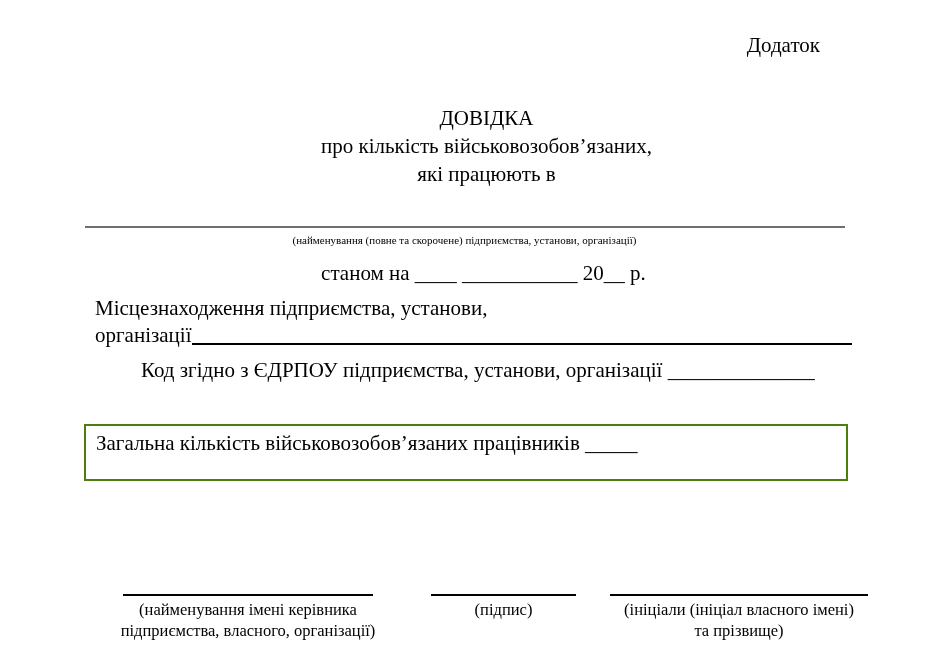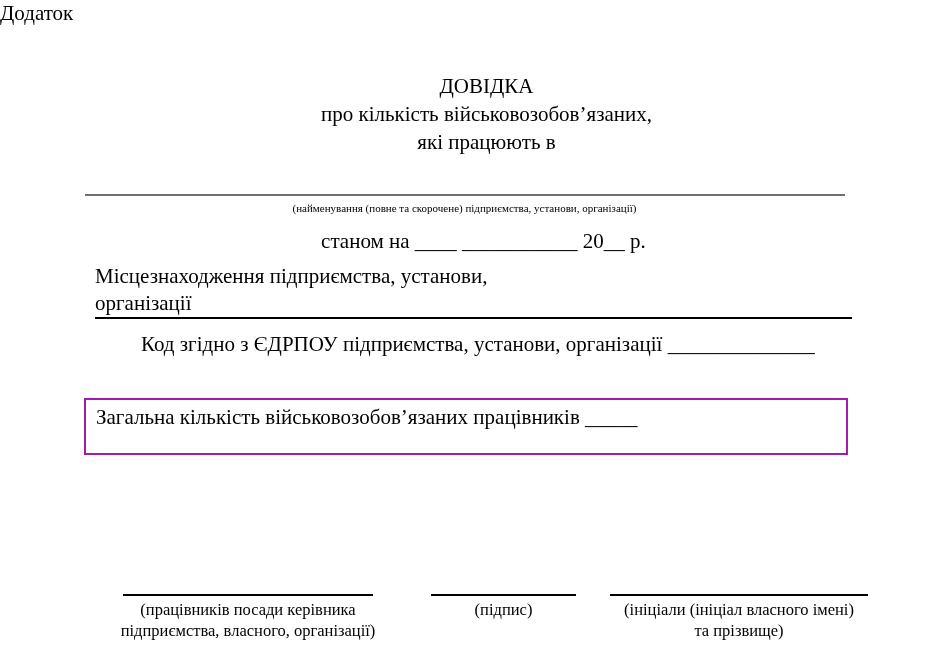--- a/index.html
+++ b/index.html
@@ -12,22 +12,23 @@
     width: 929px;
     height: 663px;
     background: #ffffff;
     color: #000000;
     font-family: "Liberation Serif", "DejaVu Serif", serif;
     font-size: 21px;
     line-height: 26px;
     overflow: hidden;
   }
   .appendix {
+    padding-top: 32px;
     padding-right: 109px;
-    text-align: left;
+    text-align: right;
   }
   .title-block {
     margin-top: 46px;
     text-align: center;
     transform: translateX(22px);
     line-height: 28px;
   }
   .name-rule {
     margin: 38px 84px 0 85px;
     border-top: 2px solid #6f6f6f;
@@ -45,34 +46,33 @@
     transform: translateX(19px);
   }
   .loc-line1 {
     margin: 9px 0 0 95px;
     line-height: 27px;
   }
   .loc-line2 {
     margin: 0 77px 0 95px;
     display: flex;
     line-height: 27px;
-    flex-direction: column;
   }
   .fill-line {
     flex: 1;
     border-bottom: 2px solid #000000;
     margin-bottom: 4px;
   }
   .edrpou-line {
     margin: 8px 0 8px 141px;
     line-height: 27px;
   }
   .total-box {
     margin: 40px 81px 0 84px;
-    border: 2px solid #a21caf;
+    border: 2px solid #4d7c0f;
     padding: 4px 10px 22px 10px;
     line-height: 27px;
   }
   .stamp {
     margin: 50px 0 0 97px;
   }
   .sig-row {
     position: absolute;
     left: 0;
     top: 594px;
@@ -130,21 +130,21 @@
     <span>Загальна кількість військовозобов’язаних працівників</span>
     <span> _____</span>
   </div>
 
 
   <div class="sig-row">
 
     <div class="sig-col sig-col-1">
       <div class="sig-line"></div>
       <div class="sig-caption">
-        <div>(працівників посади керівника</div>
+        <div>(найменування імені керівника</div>
         <div>підприємства, власного, організації)</div>
       </div>
     </div>
 
     <div class="sig-col sig-col-2">
       <div class="sig-line"></div>
       <div class="sig-caption">
         <div>(підпис)</div>
       </div>
     </div>

